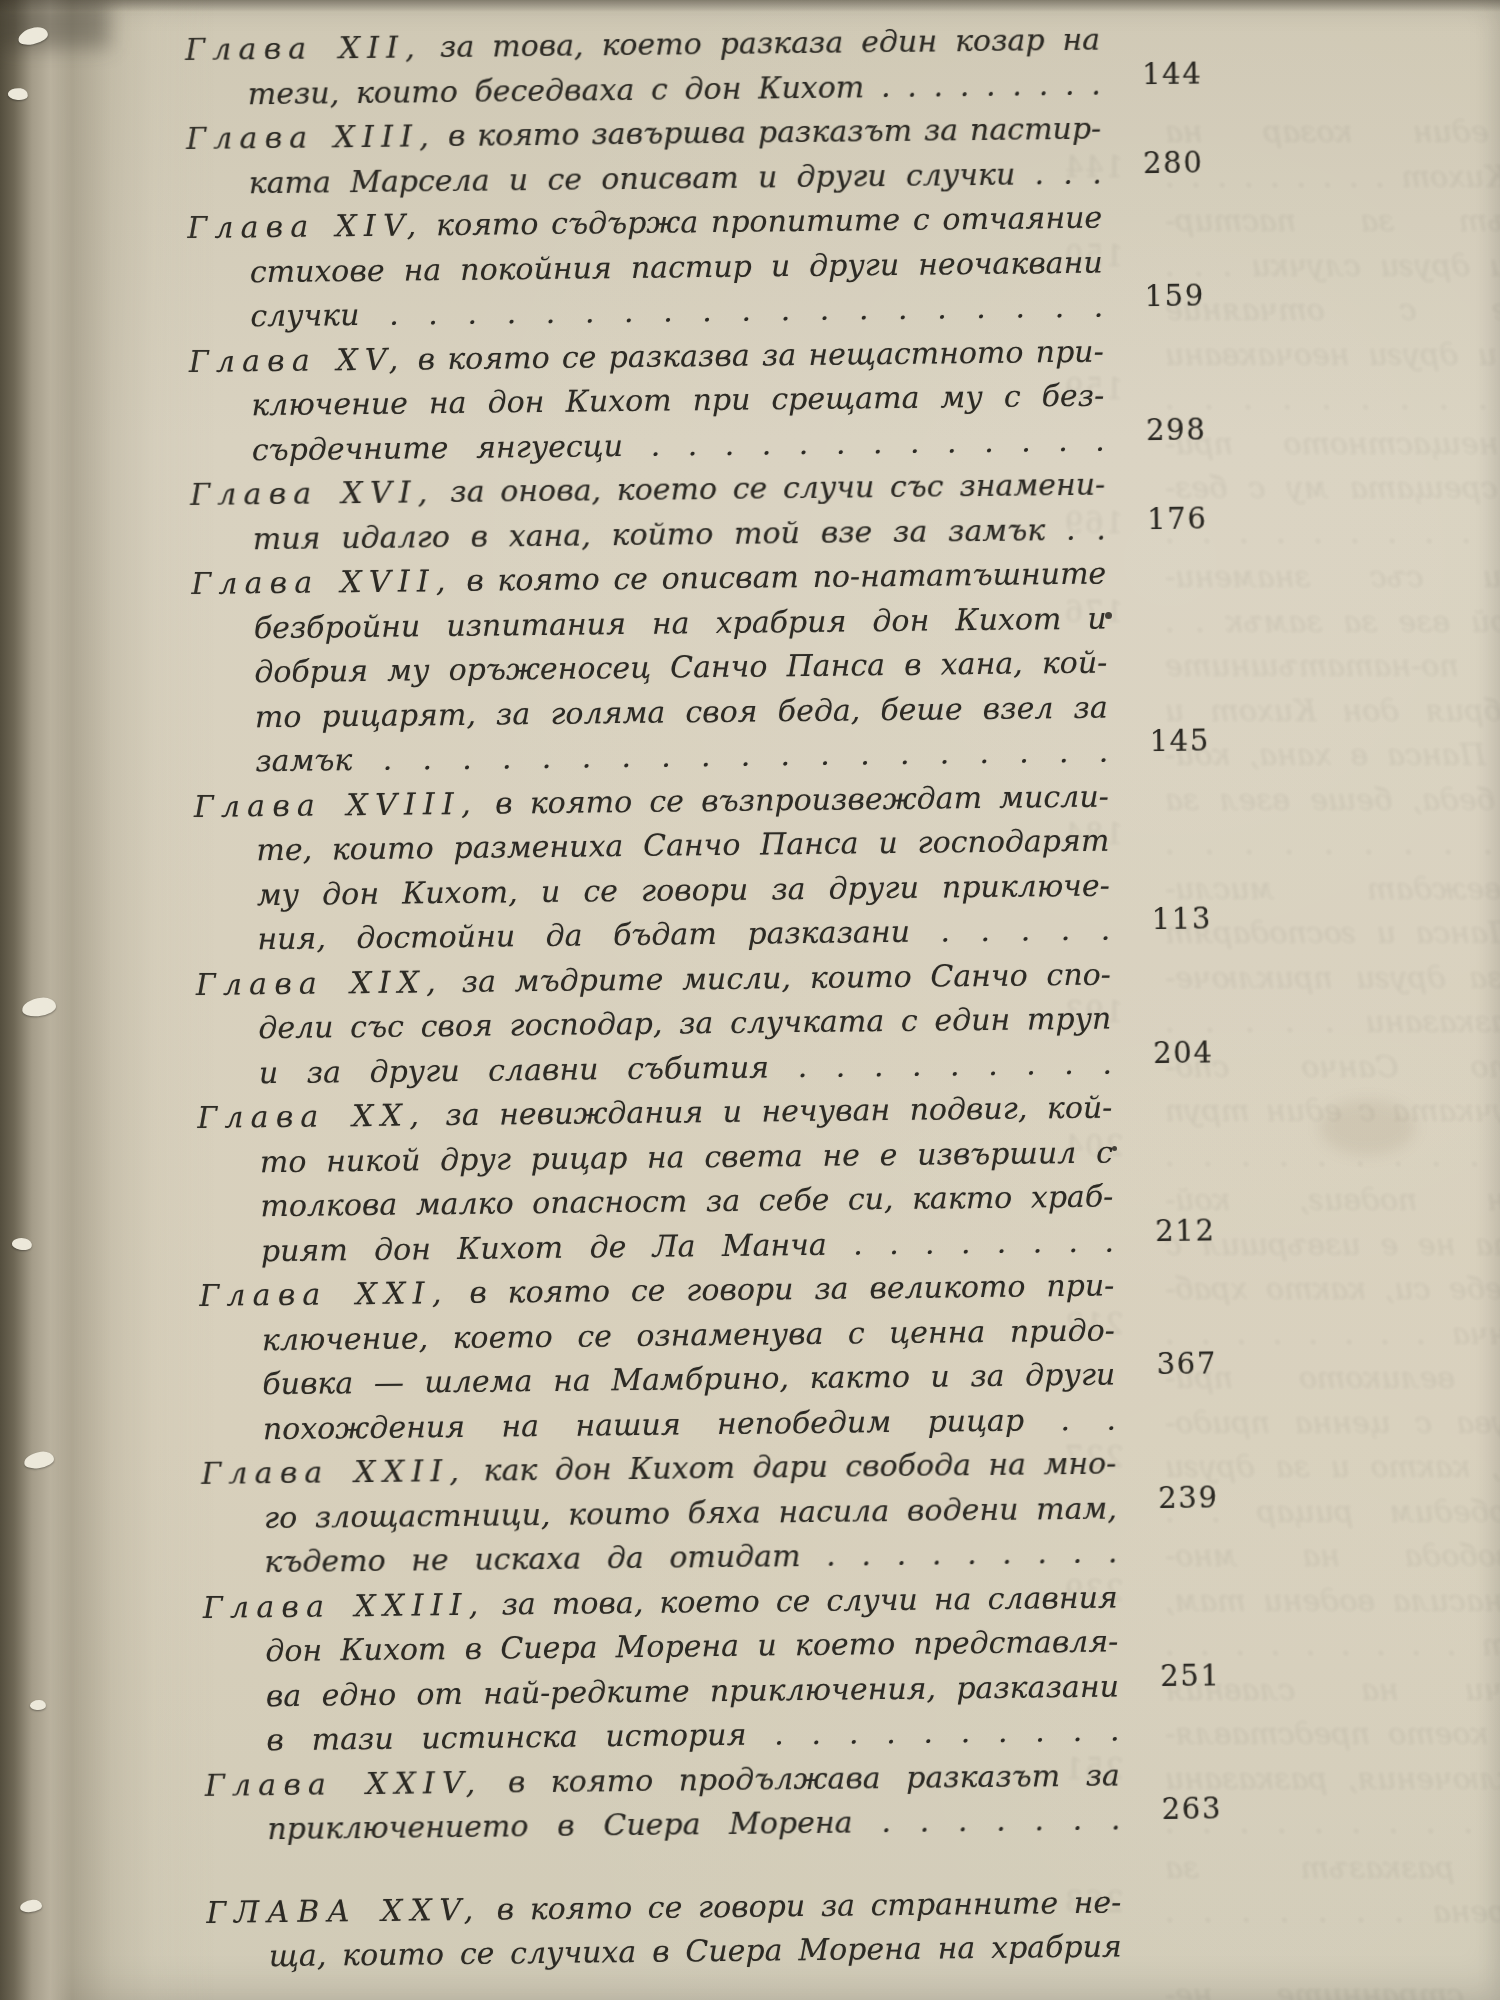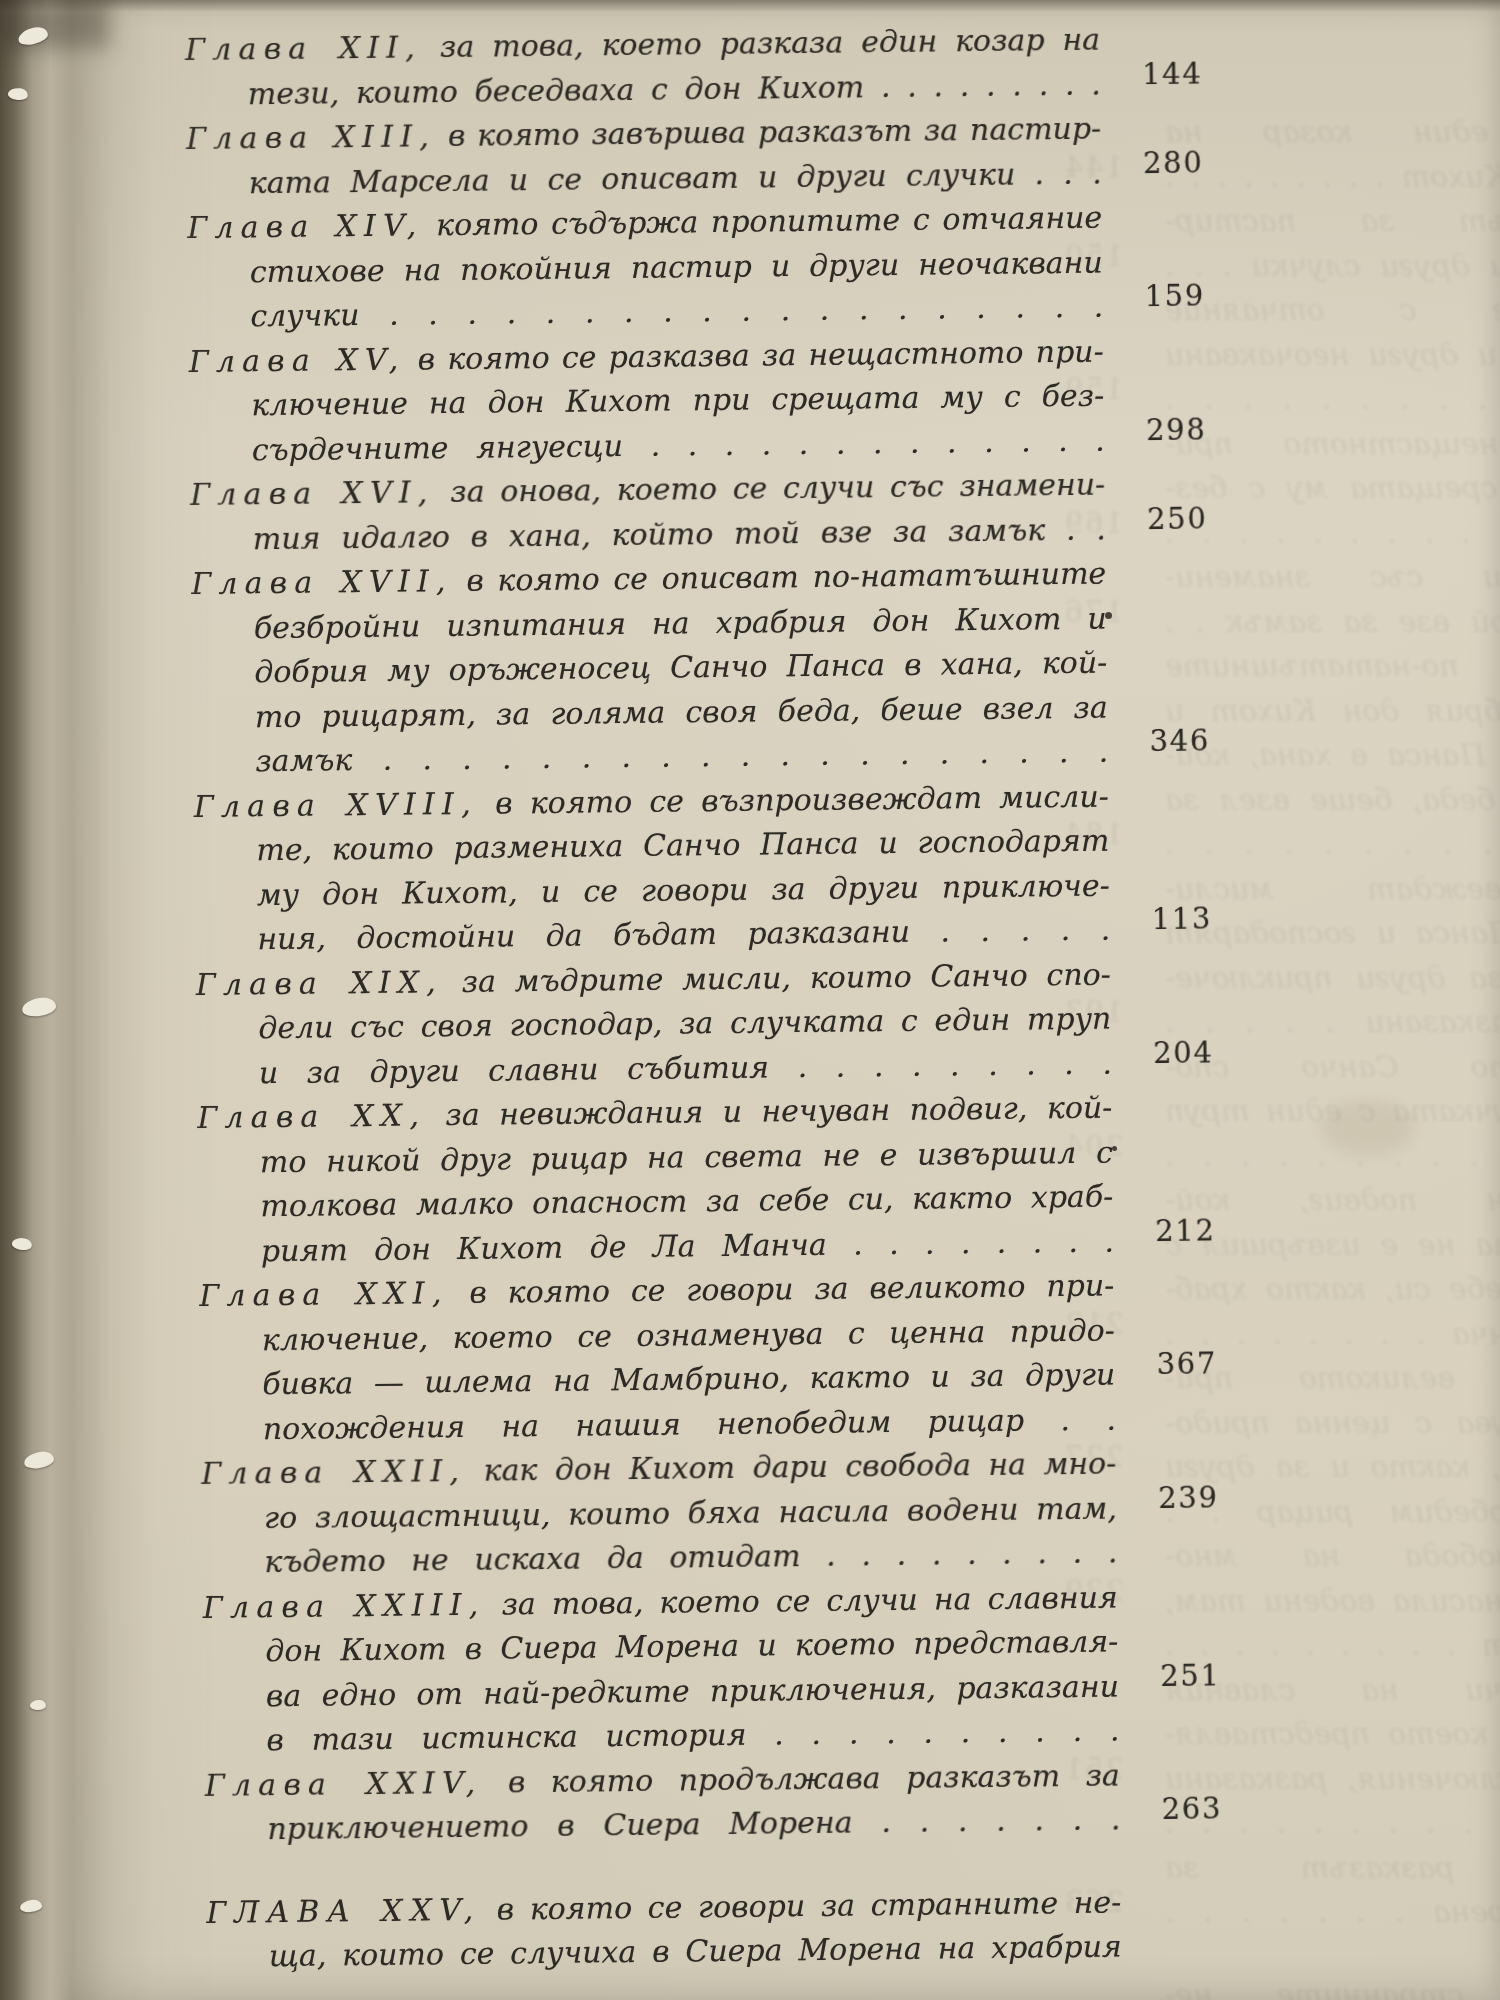--- a/index.html
+++ b/index.html
@@ -210,28 +210,28 @@
           <div class="line cont">стихове на покойния пастир и други неочаквани</div>
           <div class="line cont">случки . . . . . . . . . . . . . . . . . . .<span class="pagenum">159</span></div>
         </div>
         <div class="entry">
           <div class="line first"><span class="chapter-label">Глава XV,</span> в която се разказва за нещастното при-</div>
           <div class="line cont">ключение на дон Кихот при срещата му с без-</div>
           <div class="line cont">сърдечните янгуесци . . . . . . . . . . . . .<span class="pagenum">298</span></div>
         </div>
         <div class="entry">
           <div class="line first"><span class="chapter-label">Глава XVI,</span> за онова, което се случи със знамени-</div>
-          <div class="line cont">тия идалго в хана, който той взе за замък . .<span class="pagenum">250</span></div>
+          <div class="line cont">тия идалго в хана, който той взе за замък . .<span class="pagenum">176</span></div>
         </div>
         <div class="entry">
           <div class="line first"><span class="chapter-label">Глава XVII,</span> в която се описват по-нататъшните</div>
           <div class="line cont">безбройни изпитания на храбрия дон Кихот и</div>
           <div class="line cont">добрия му оръженосец Санчо Панса в хана, кой-</div>
           <div class="line cont">то рицарят, за голяма своя беда, беше взел за</div>
-          <div class="line cont">замък . . . . . . . . . . . . . . . . . . .<span class="pagenum">346</span></div>
+          <div class="line cont">замък . . . . . . . . . . . . . . . . . . .<span class="pagenum">145</span></div>
         </div>
         <div class="entry">
           <div class="line first"><span class="chapter-label">Глава XVIII,</span> в която се възпроизвеждат мисли-</div>
           <div class="line cont">те, които размениха Санчо Панса и господарят</div>
           <div class="line cont">му дон Кихот, и се говори за други приключе-</div>
           <div class="line cont">ния, достойни да бъдат разказани . . . . .<span class="pagenum">113</span></div>
         </div>
         <div class="entry">
           <div class="line first"><span class="chapter-label">Глава XIX,</span> за мъдрите мисли, които Санчо спо-</div>
           <div class="line cont">дели със своя господар, за случката с един труп</div>

